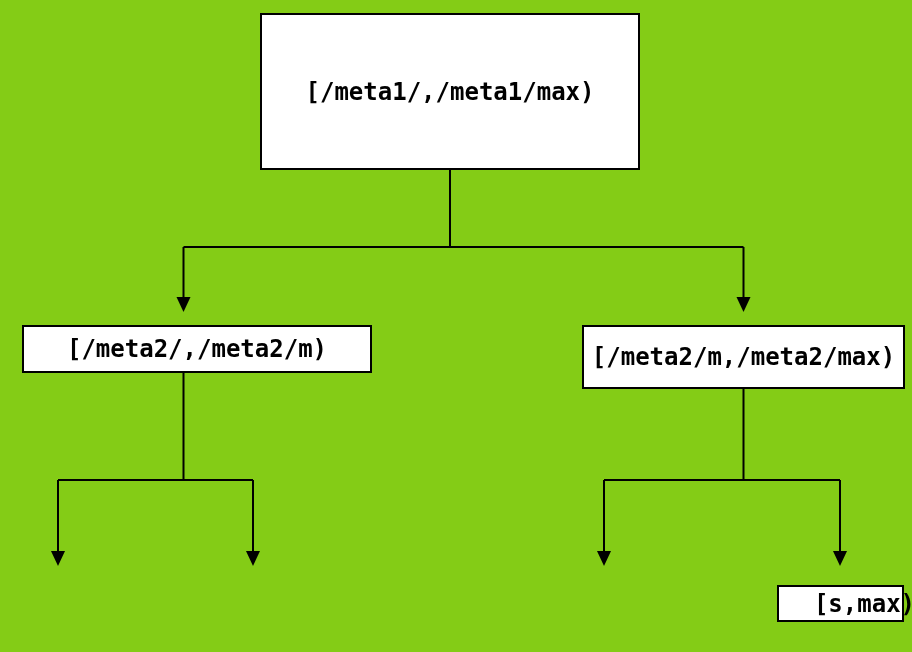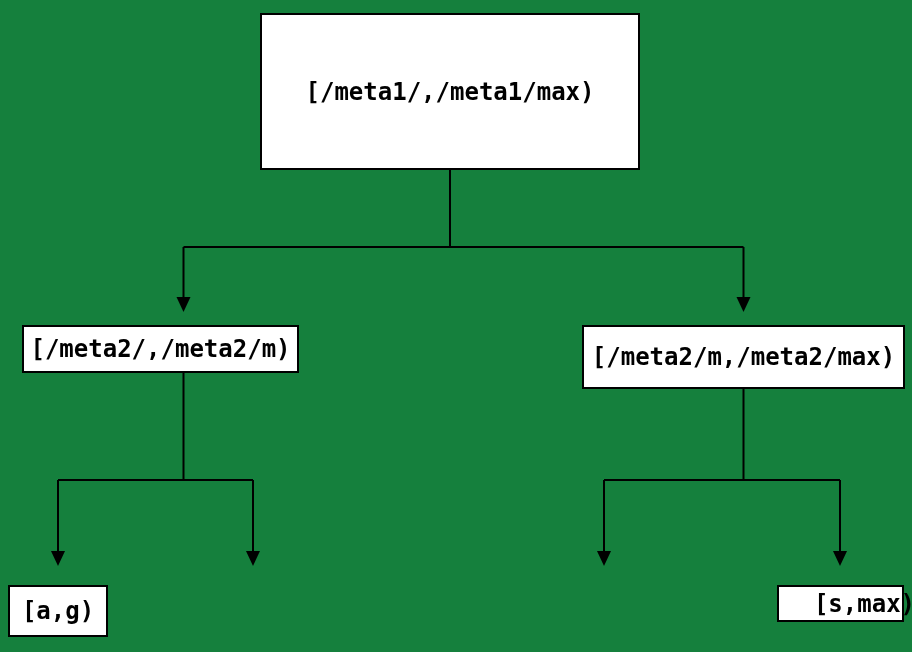--- a/index.html
+++ b/index.html
@@ -4,21 +4,21 @@
 <style>
   html, body {
     margin: 0;
     padding: 0;
     background: #ffffff;
   }
   .canvas {
     position: relative;
     width: 912px;
     height: 652px;
-    background: #15803d;
+    background: #84cc16;
     overflow: hidden;
   }
   .edges {
     position: absolute;
     left: 0;
     top: 0;
     width: 912px;
     height: 652px;
   }
   .node {
@@ -30,21 +30,21 @@
     display: flex;
     align-items: center;
     justify-content: center;
     font-family: "DejaVu Sans Mono", "Liberation Mono", monospace;
     font-size: 24px;
     font-weight: bold;
     white-space: pre;
     text-align: center;
   }
   .node-root  { left: 260px; top: 13px;  width: 380px; height: 157px; }
-  .node-left  { left: 22px;  top: 325px; width: 277px; height: 48px; }
+  .node-left  { left: 22px;  top: 325px; width: 350px; height: 48px; }
   .node-right { left: 582px; top: 325px; width: 323px; height: 64px; }
   .node-leaf-ag   { left: 8px;   top: 585px; width: 100px; height: 52px; }
   .node-leaf-gm   { left: 203px; top: 585px; width: 100px; height: 52px; }
   .node-leaf-ms   { left: 554px; top: 585px; width: 99px;  height: 52px; }
   .node-leaf-smax { left: 777px; top: 585px; width: 127px; height: 37px; padding-left: 48px; }
 </style>
 </head>
 <body>
 
 <div class="canvas">
@@ -84,23 +84,20 @@
   </div>
 
   <div class="node node-left">
     <span>[/meta2/,/meta2/m)</span>
   </div>
 
   <div class="node node-right">
     <span>[/meta2/m,/meta2/max)</span>
   </div>
 
-  <div class="node node-leaf-ag">
-    <span>[a,g)</span>
-  </div>
 
 
 
   <div class="node node-leaf-smax">
     <span>[s,max)</span>
   </div>
 
 </div>
 
 </body></html>

